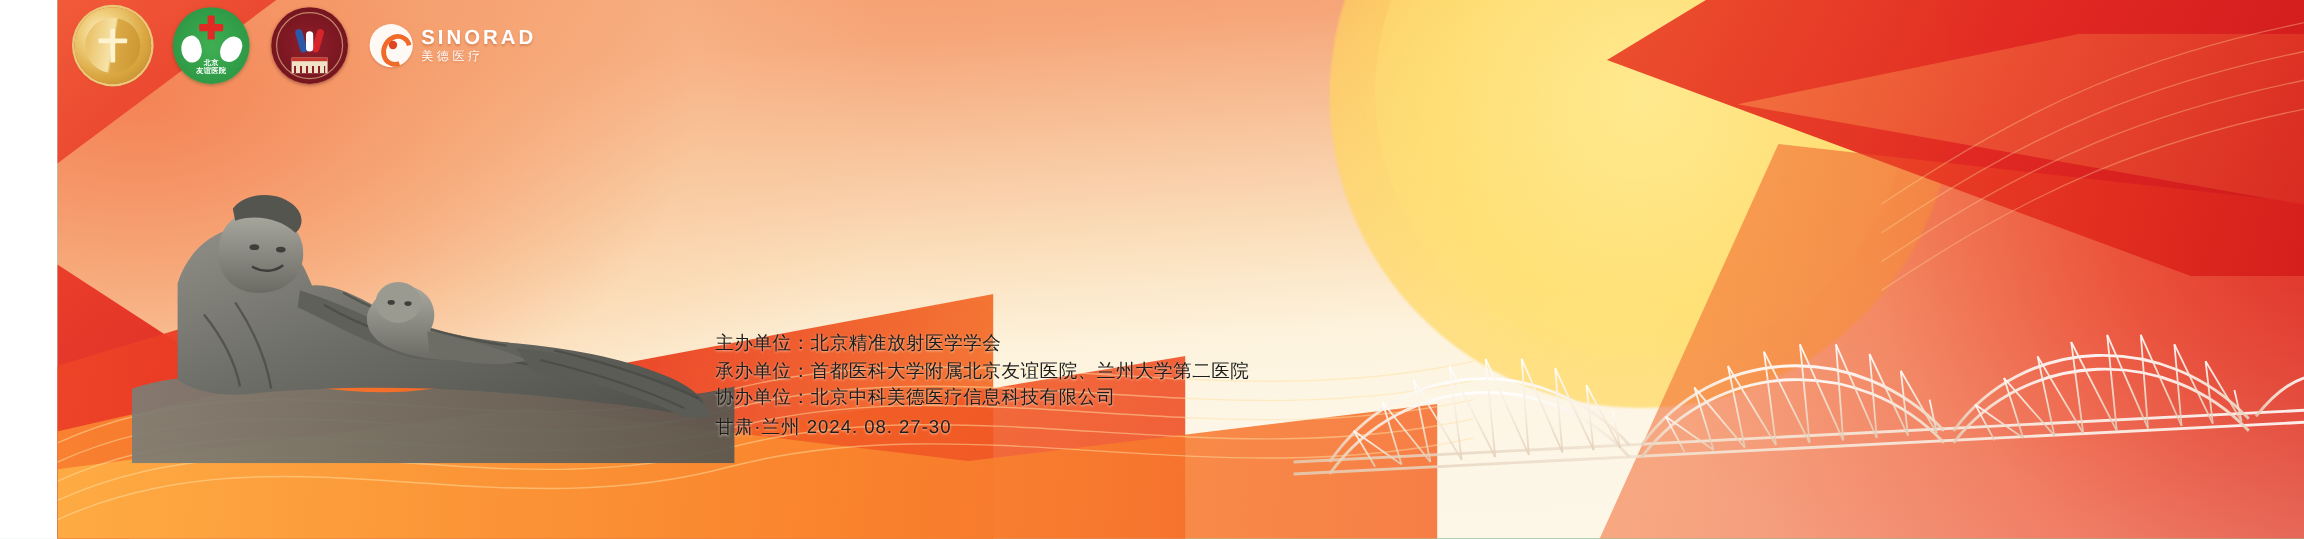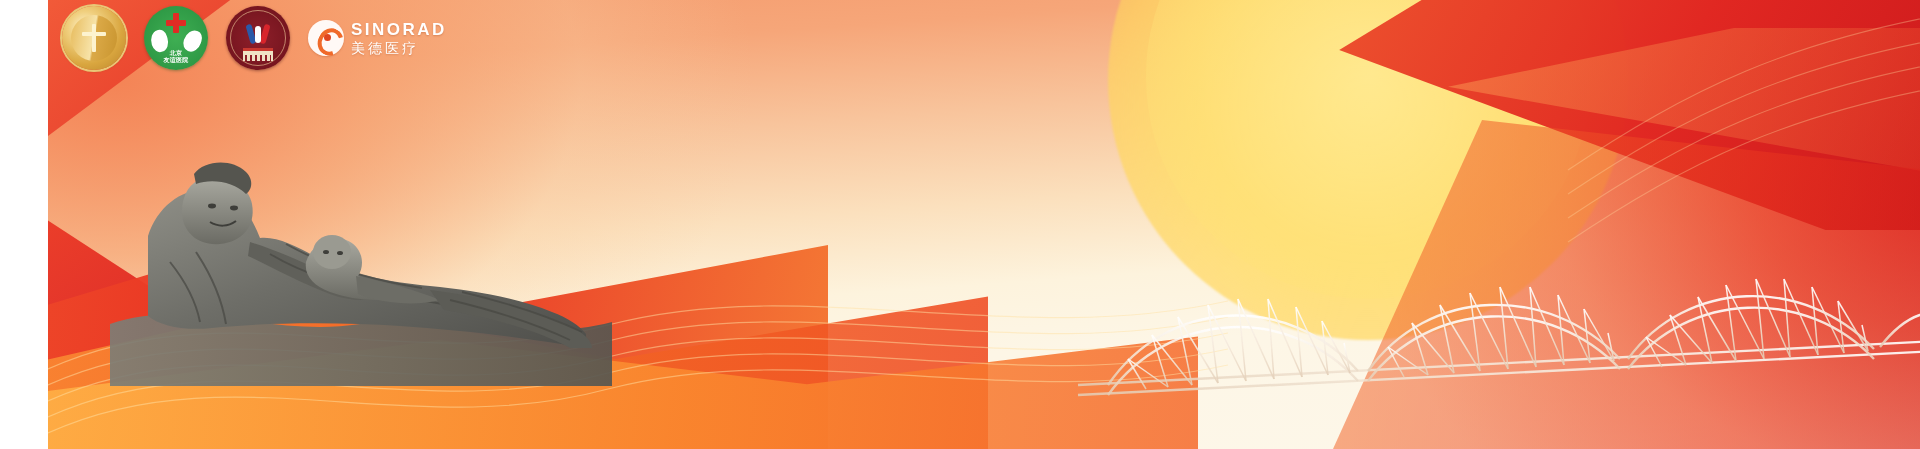--- a/index.html
+++ b/index.html
@@ -232,21 +232,21 @@
   .logo-sino .mark::after{
     content:""; position:absolute; left:16px; top:14px;
     width:7px; height:7px; border-radius:50%; background:#e0451f;
   }
   .logo-sino .wordmark{ line-height:1; }
   .logo-sino .wm1{
     color:#fff; font-size:17px; font-weight:bold; letter-spacing:2.5px;
     text-shadow:0 1px 2px rgba(160,70,30,.35);
   }
   .logo-sino .wm2{
-    color:#fff; font-size:14px; letter-spacing:3px; margin-top:3px;
+    color:#fff; font-size:10px; letter-spacing:3px; margin-top:3px;
     text-shadow:0 1px 2px rgba(160,70,30,.35);
   }
 
   
   .headline{
     position:absolute; left:0; right:0; top:56px;
     text-align:center; z-index:30;
     pointer-events:none;
   }
   .title-line{
@@ -535,14 +535,20 @@
       <div class="mark"></div>
       <div class="wordmark">
         <div class="wm1">SINORAD</div>
         <div class="wm2">美德医疗</div>
       </div>
     </div>
 
   </div>
 
 
+  <div class="info">
+    <div class="row">主办单位：北京精准放射医学学会</div>
+    <div class="row">承办单位：首都医科大学附属北京友谊医院、兰州大学第二医院</div>
+    <div class="row">协办单位：北京中科美德医疗信息科技有限公司</div>
+    <div class="row last">甘肃·兰州  2024. 08. 27-30</div>
+  </div>
 
 </div>
 
 </body></html>

